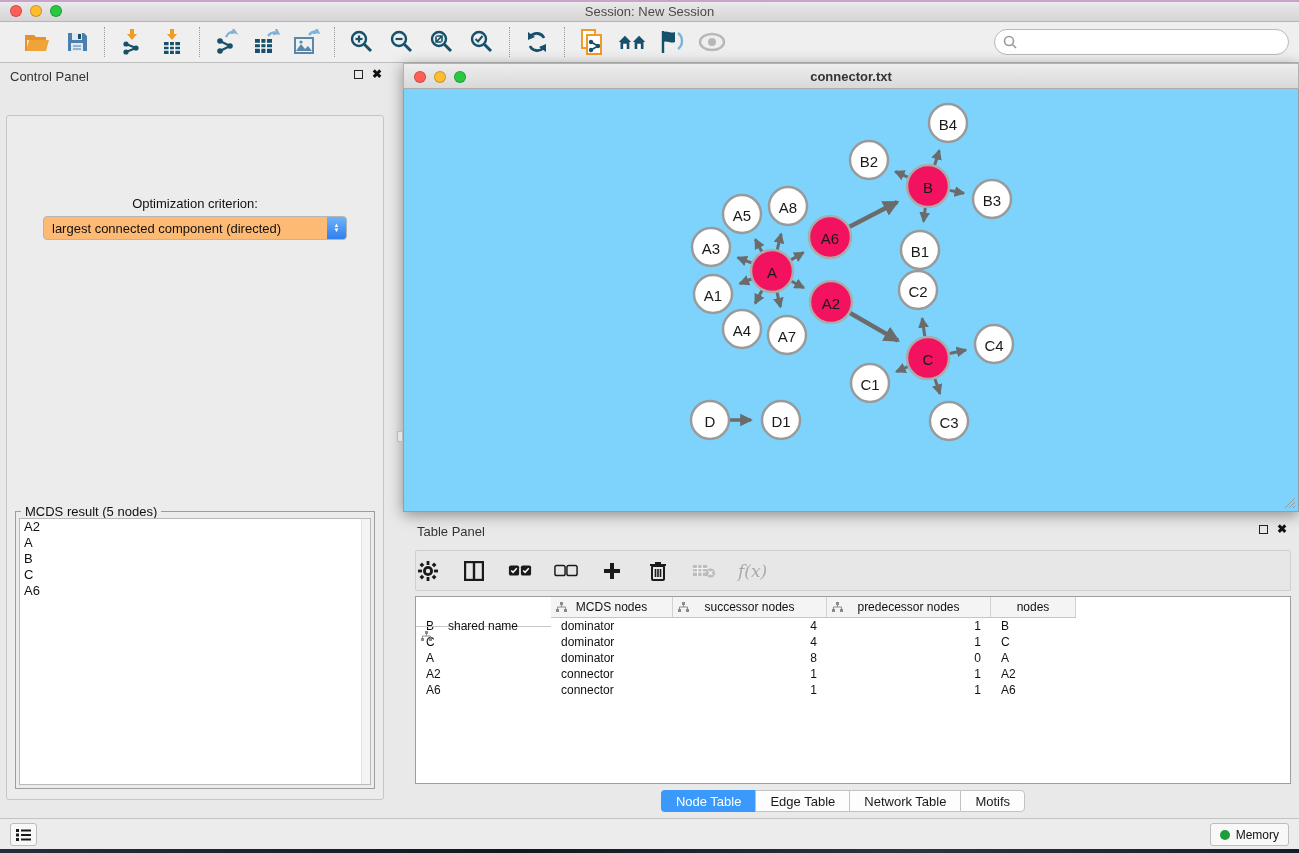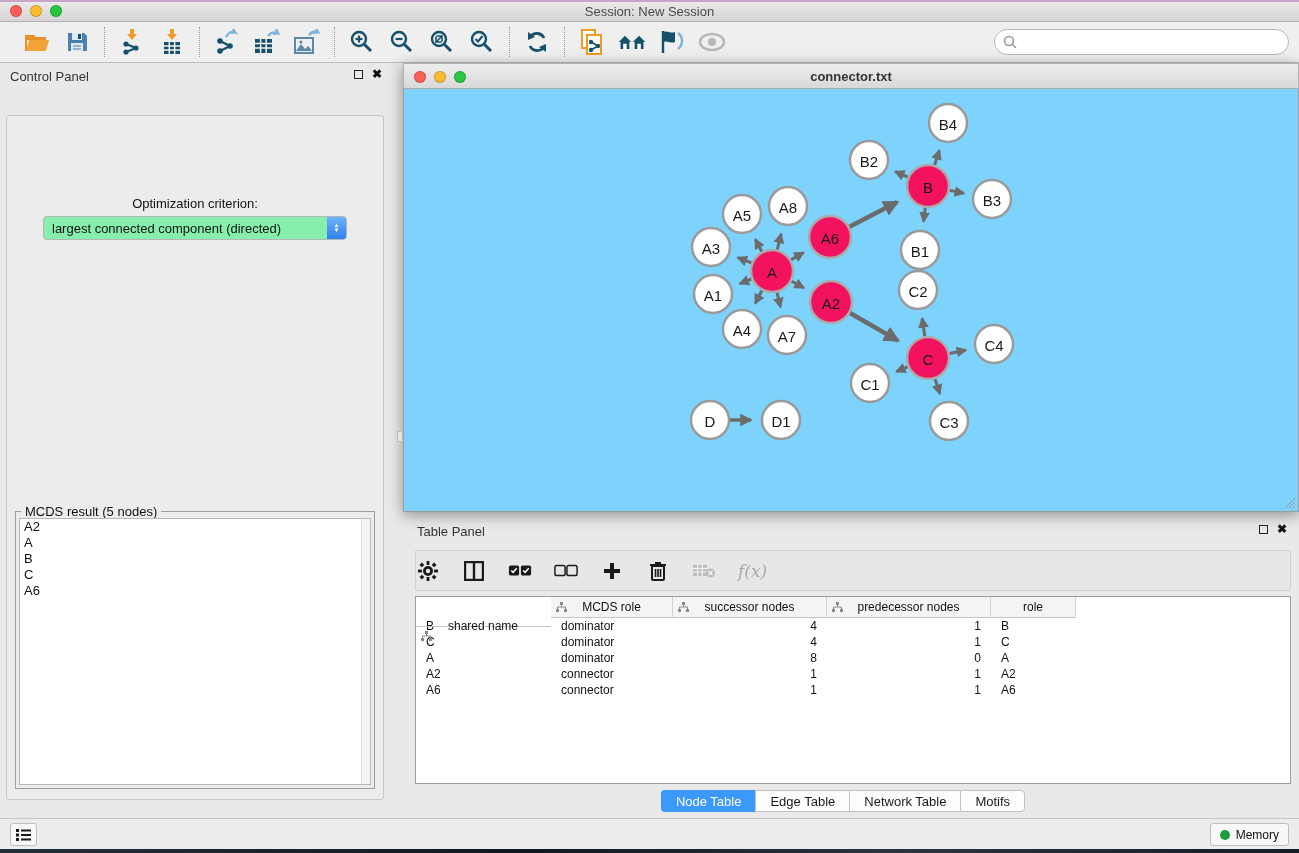--- a/index.html
+++ b/index.html
@@ -39,21 +39,21 @@
   .cp-tabs { position:absolute; left:0; right:0; top:30px; display:flex; justify-content:center; z-index:3; }
   .tab { height:22px; padding:0 14px; font-size:13px; display:flex; align-items:center; background:#fdfdfd;
     border:1px solid #c2c2c2; border-right:none; color:#1a1a1a; cursor:pointer; }
   .tab:first-child{ border-radius:4px 0 0 4px; }
   .tab:last-child{ border-radius:0 4px 4px 0; border-right:1px solid #c2c2c2; }
   .tab.active { background:#3b99fc; border-color:#3b99fc; color:#fff; }
 
   #cp-body { position:absolute; left:6px; right:6px; top:52px; bottom:8px; background:#ececec;
     border:1px solid #c6c6c6; border-radius:3px; }
   #opt-label { position:absolute; left:0; right:0; top:80px; text-align:center; font-size:13px; color:#111; }
-  #opt-select { position:absolute; left:36px; right:36px; top:100px; height:24px; background:#86efac;
+  #opt-select { position:absolute; left:36px; right:36px; top:100px; height:24px; background:#fdba74;
     border:1px solid #b5b5b5; border-radius:4px; display:flex; align-items:center; font-size:13px; color:#111; cursor:pointer; }
   #opt-select .val { flex:1; padding-left:8px; white-space:nowrap; overflow:hidden; }
   #opt-select .stepper { width:19px; height:22px; margin:0; border-radius:0 3px 3px 0;
     background:linear-gradient(#6db3fb,#2f7ff0); display:flex; flex-direction:column; align-items:center; justify-content:center; color:#fff; }
   #opt-select .stepper span{ font-size:6px; line-height:5px; }
   .cp-buttons { position:absolute; left:0; right:0; top:134px; display:flex; justify-content:center; gap:13px; }
   .pbtn { height:23px; padding:0 16px; background:#fdfdfd; border:1px solid #bdbdbd; border-radius:4px;
     font-size:13px; color:#111; display:flex; align-items:center; cursor:pointer; }
 
   #mcds-group { position:absolute; left:8px; right:8px; top:395px; bottom:10px; border:1px solid #9d9d9d; }
@@ -530,21 +530,21 @@
         </div>
         <div class="th" style="width: 122px;">
           <svg class="colicon" width="11" height="11" viewBox="0 0 11 11">
             <g fill="#8a8a8a">
               <rect x="4" y="0" width="3" height="3"></rect>
               <rect x="0" y="7" width="3" height="3"></rect>
               <rect x="8" y="7" width="3" height="3"></rect>
               <path d="M5.5 3 v2 M1.5 7 v-2 h8 v2" stroke="#8a8a8a" fill="none" stroke-width="1"></path>
             </g>
           </svg>
-          <span>MCDS role</span>
+          <span>MCDS nodes</span>
         </div>
         <div class="th" style="width: 154px;">
           <svg class="colicon" width="11" height="11" viewBox="0 0 11 11">
             <g fill="#8a8a8a">
               <rect x="4" y="0" width="3" height="3"></rect>
               <rect x="0" y="7" width="3" height="3"></rect>
               <rect x="8" y="7" width="3" height="3"></rect>
               <path d="M5.5 3 v2 M1.5 7 v-2 h8 v2" stroke="#8a8a8a" fill="none" stroke-width="1"></path>
             </g>
           </svg>
@@ -555,21 +555,21 @@
             <g fill="#8a8a8a">
               <rect x="4" y="0" width="3" height="3"></rect>
               <rect x="0" y="7" width="3" height="3"></rect>
               <rect x="8" y="7" width="3" height="3"></rect>
               <path d="M5.5 3 v2 M1.5 7 v-2 h8 v2" stroke="#8a8a8a" fill="none" stroke-width="1"></path>
             </g>
           </svg>
           <span>predecessor nodes</span>
         </div>
         <div class="th" style="width: 85px;">
-          <span>role</span>
+          <span>nodes</span>
         </div>
       </div>
     <div id="tbody">
         <div class="trow">
           <div class="td" style="width: 135px; text-align: left;">B</div>
           <div class="td" style="width: 122px; text-align: left;">dominator</div>
           <div class="td num" style="width: 154px; text-align: right;">4</div>
           <div class="td num" style="width: 164px; text-align: right;">1</div>
           <div class="td" style="width: 85px; text-align: left;">B</div>
         </div>

